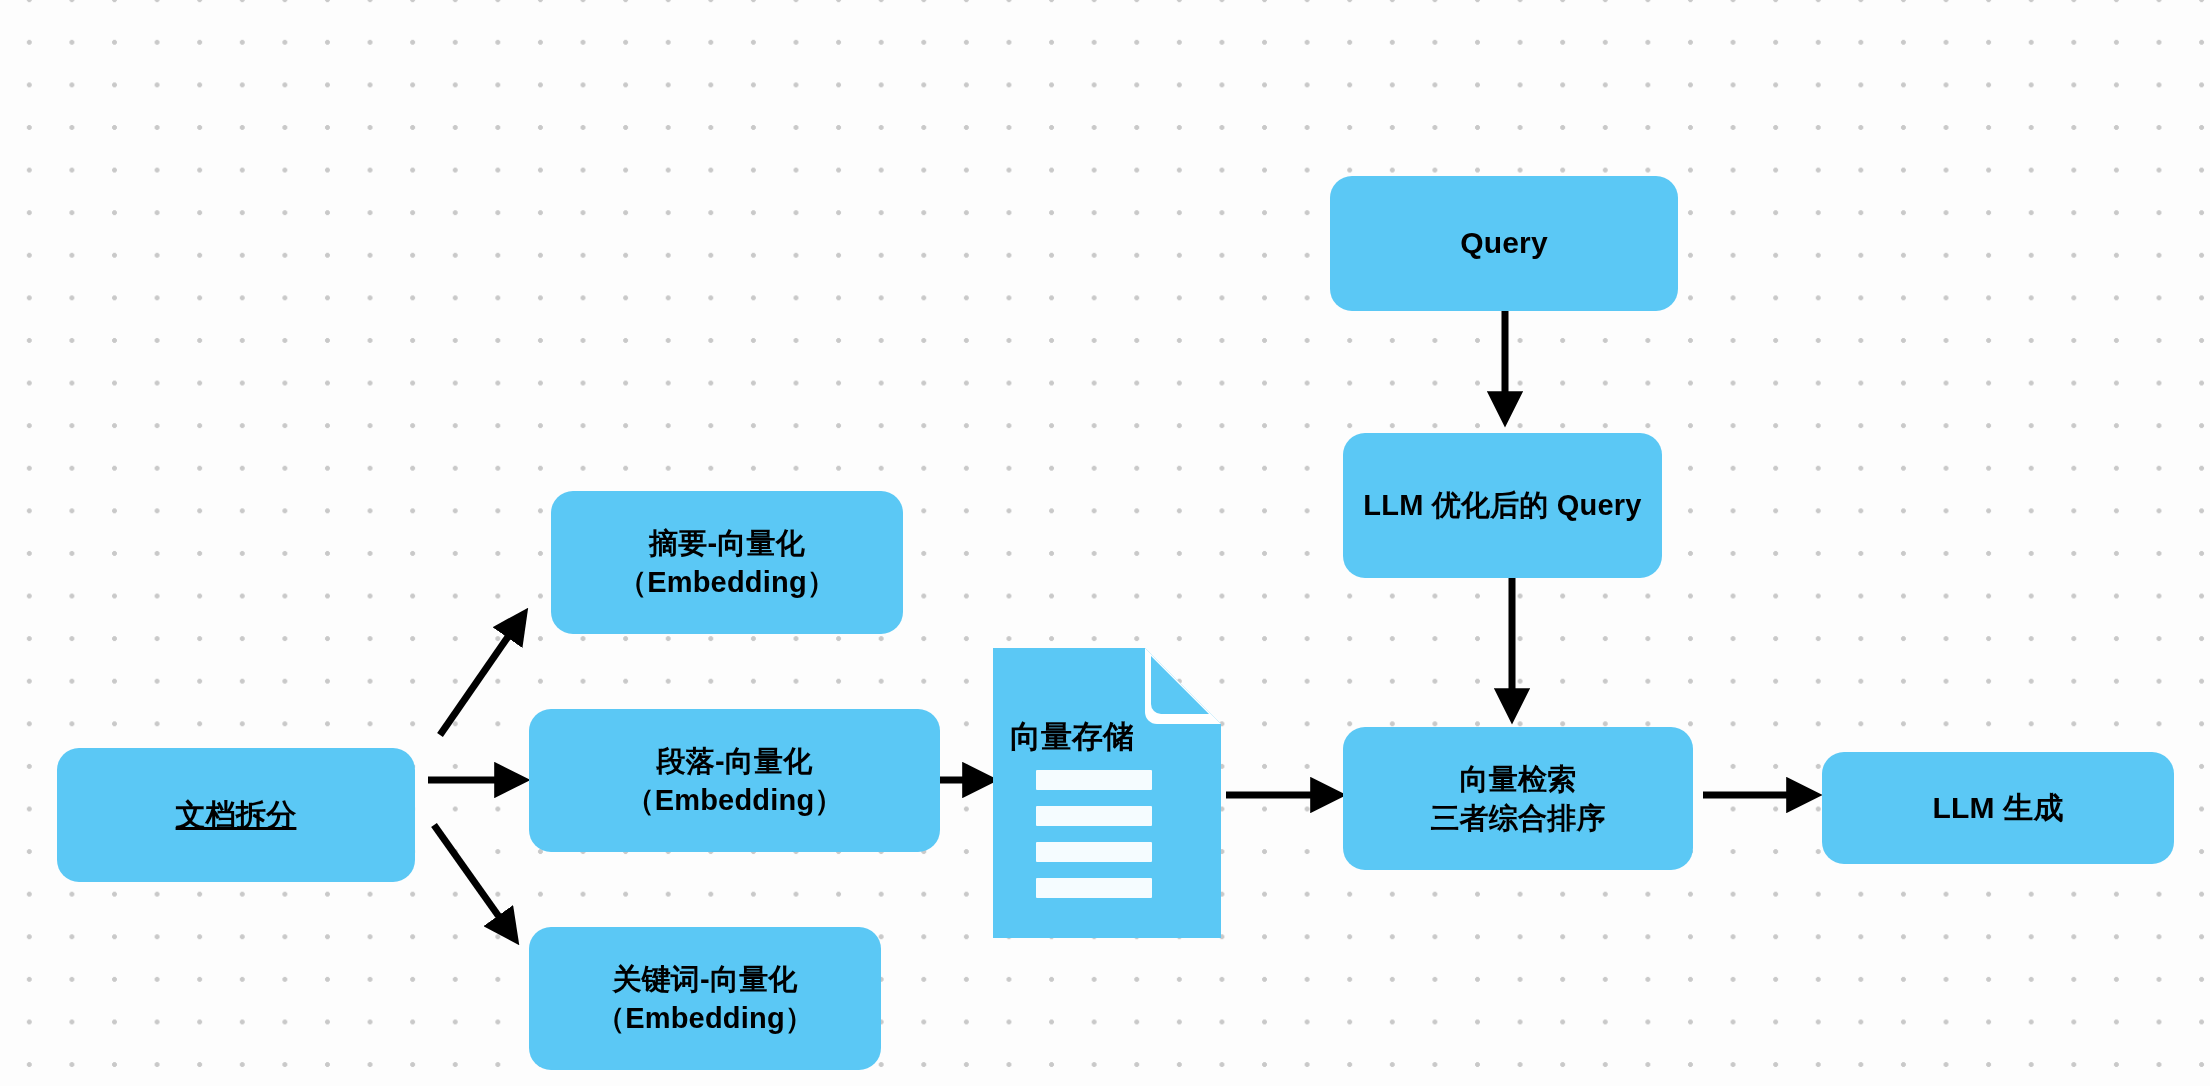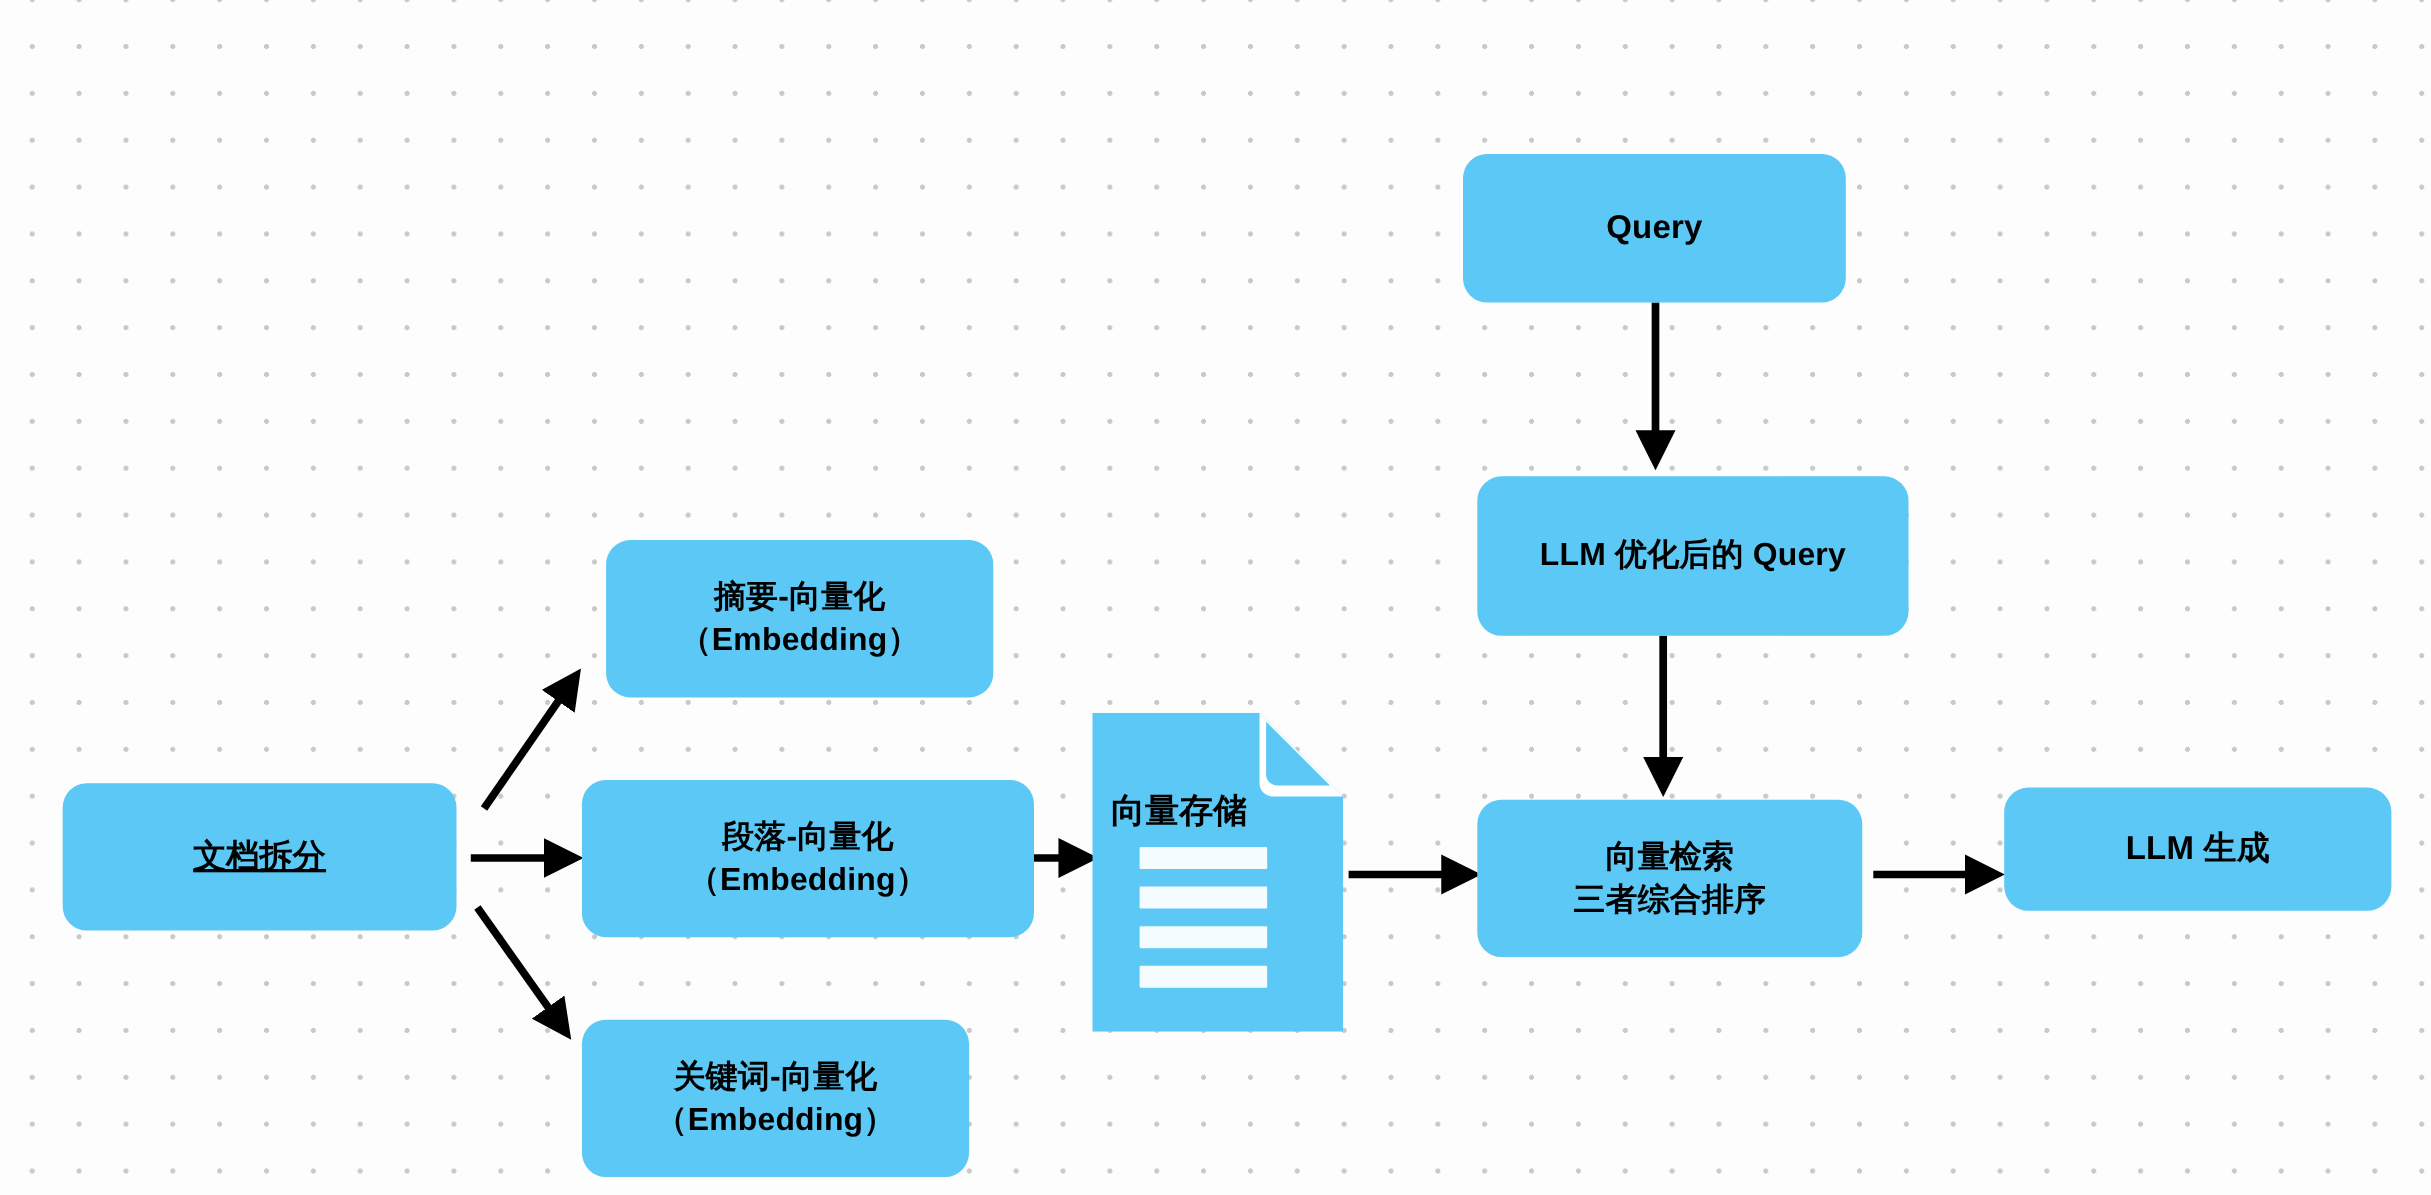--- a/index.html
+++ b/index.html
@@ -30,21 +30,21 @@
     align-items: center;
     justify-content: center;
     text-align: center;
     color: #000000;
     font-weight: bold;
     line-height: 1.34;
     box-sizing: border-box;
     white-space: pre-line;
     letter-spacing: 0.2px;
   }
-  .node-lg { font-size: 30px; }
+  .node-lg { font-size: 30px; margin-top: 36px; }
   .node-md { font-size: 29px; }
 
   
   .doc-icon {
     position: absolute;
   }
   .doc-label {
     position: absolute;
     font-size: 31px;
     font-weight: bold;
@@ -134,20 +134,20 @@
         <rect x="43" y="158" width="116" height="20" rx="1"></rect>
         <rect x="43" y="194" width="116" height="20" rx="1"></rect>
         <rect x="43" y="230" width="116" height="20" rx="1"></rect>
       </g>
     </svg>
     <span class="doc-label" style="left:17px; top:68px;">向量存储</span>
   </div>
 
   <div class="node node-lg" style="left:1330px; top:140px; width:348px; height:135px;">Query</div>
 
-  <div class="node node-md" style="left:1343px; top:433px; width:392px; height:145px;">LLM 优化后的 Query</div>
+  <div class="node node-md" style="left:1343px; top:433px; width:319px; height:145px;">LLM 优化后的 Query</div>
 
   <div class="node node-md" style="left:1343px; top:727px; width:350px; height:143px;">向量检索
 三者综合排序</div>
 
   <div class="node node-lg" style="left:1822px; top:716px; width:352px; height:112px;">LLM 生成</div>
 
 </div>
 
 </body></html>

